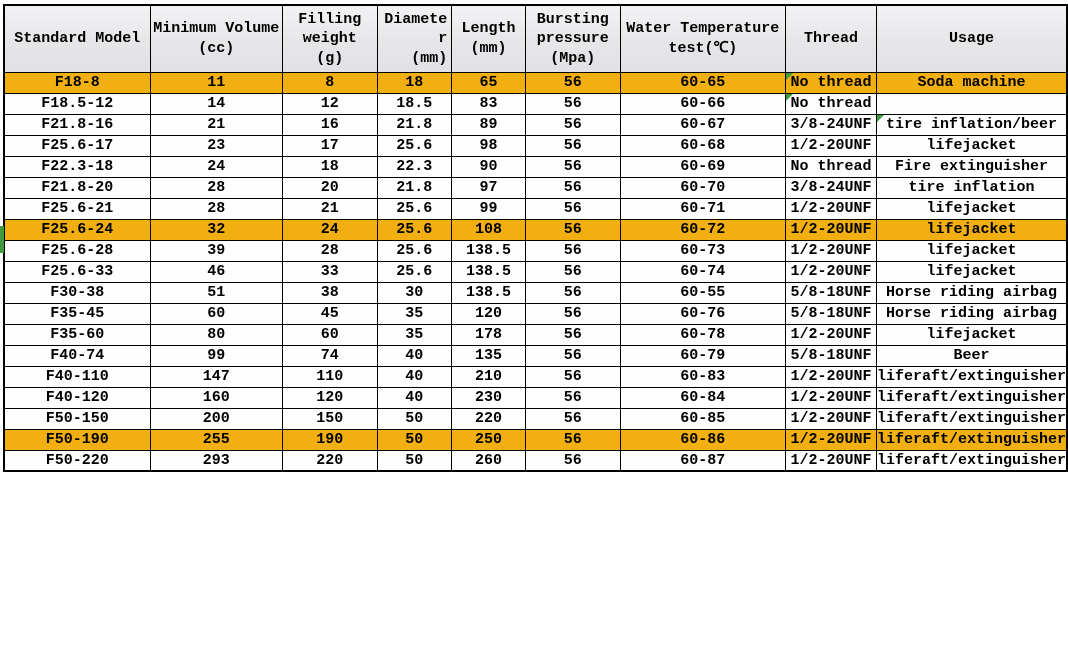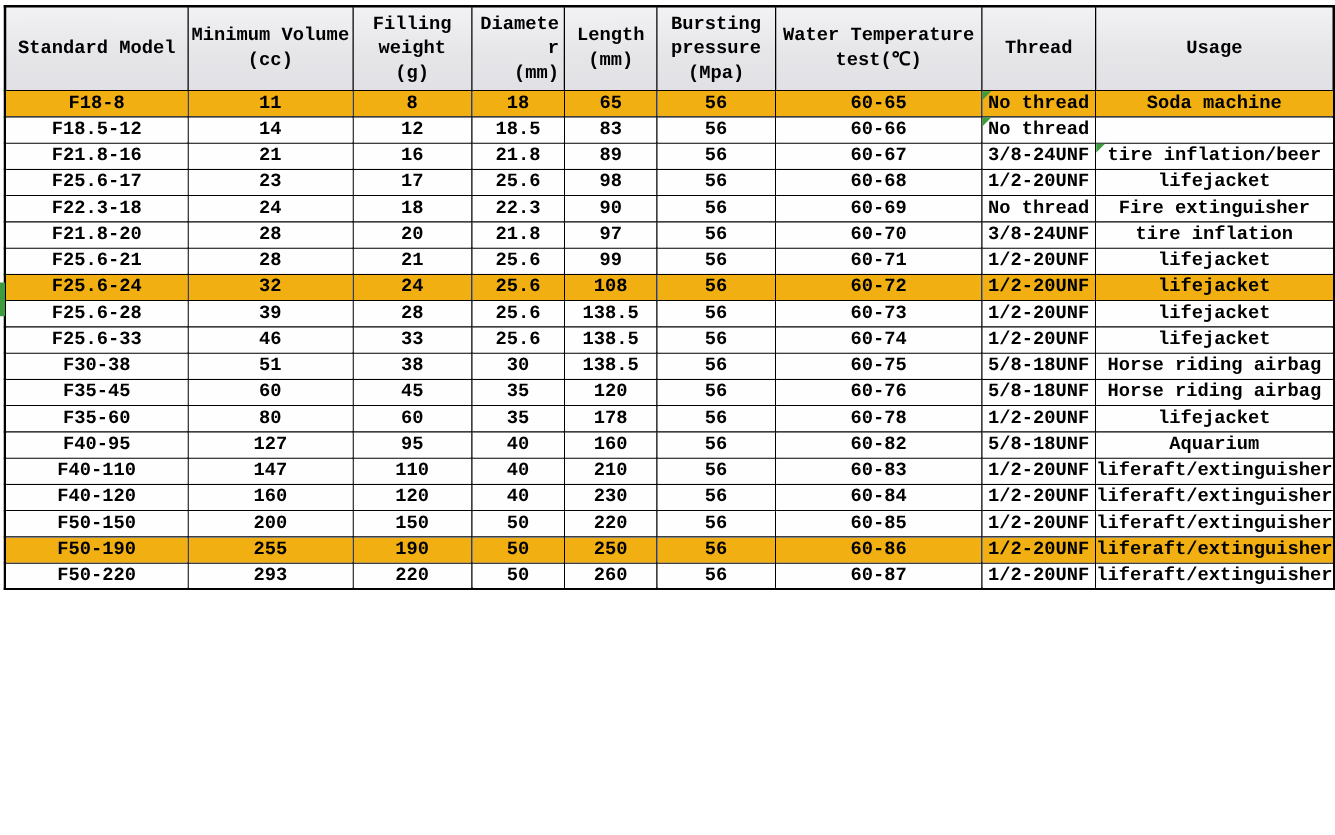--- a/index.html
+++ b/index.html
@@ -172,21 +172,21 @@
           <td><span>1/2-20UNF</span></td>
           <td><span>lifejacket</span></td>
         </tr>
         <tr>
           <td><span>F30-38</span></td>
           <td><span>51</span></td>
           <td><span>38</span></td>
           <td><span>30</span></td>
           <td><span>138.5</span></td>
           <td><span>56</span></td>
-          <td><span>60-75</span></td>
+          <td><span>60-55</span></td>
           <td><span>5/8-18UNF</span></td>
           <td><span>Horse riding airbag</span></td>
         </tr>
         <tr>
           <td><span>F35-45</span></td>
           <td><span>60</span></td>
           <td><span>45</span></td>
           <td><span>35</span></td>
           <td><span>120</span></td>
           <td><span>56</span></td>
@@ -199,29 +199,29 @@
           <td><span>80</span></td>
           <td><span>60</span></td>
           <td><span>35</span></td>
           <td><span>178</span></td>
           <td><span>56</span></td>
           <td><span>60-78</span></td>
           <td><span>1/2-20UNF</span></td>
           <td><span>lifejacket</span></td>
         </tr>
         <tr>
-          <td><span>F40-95</span></td>
-          <td><span>127</span></td>
-          <td><span>95</span></td>
+          <td><span>F40-74</span></td>
+          <td><span>99</span></td>
+          <td><span>74</span></td>
           <td><span>40</span></td>
-          <td><span>160</span></td>
-          <td><span>56</span></td>
-          <td><span>60-82</span></td>
+          <td><span>135</span></td>
+          <td><span>56</span></td>
+          <td><span>60-79</span></td>
           <td><span>5/8-18UNF</span></td>
-          <td><span>Aquarium</span></td>
+          <td><span>Beer</span></td>
         </tr>
         <tr>
           <td><span>F40-110</span></td>
           <td><span>147</span></td>
           <td><span>110</span></td>
           <td><span>40</span></td>
           <td><span>210</span></td>
           <td><span>56</span></td>
           <td><span>60-83</span></td>
           <td><span>1/2-20UNF</span></td>

